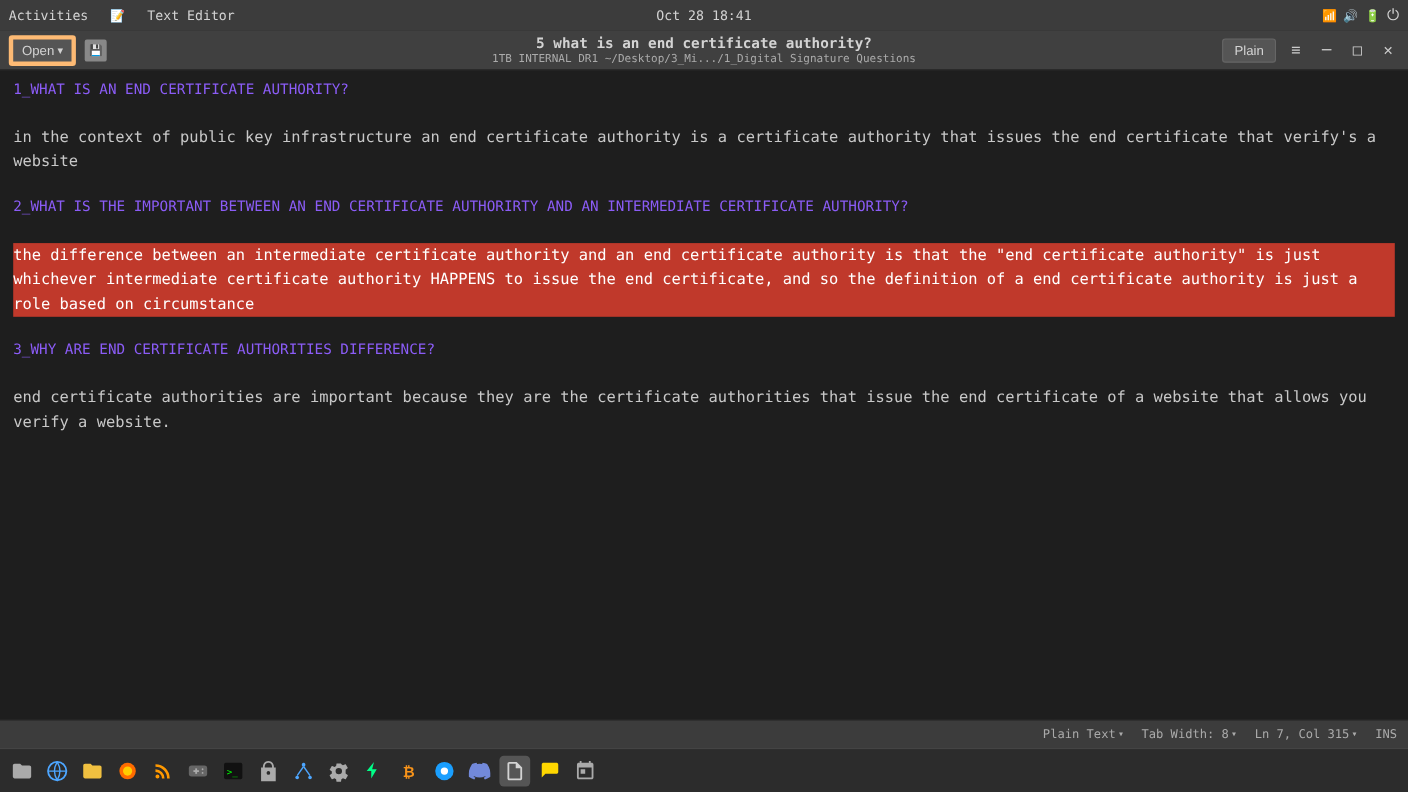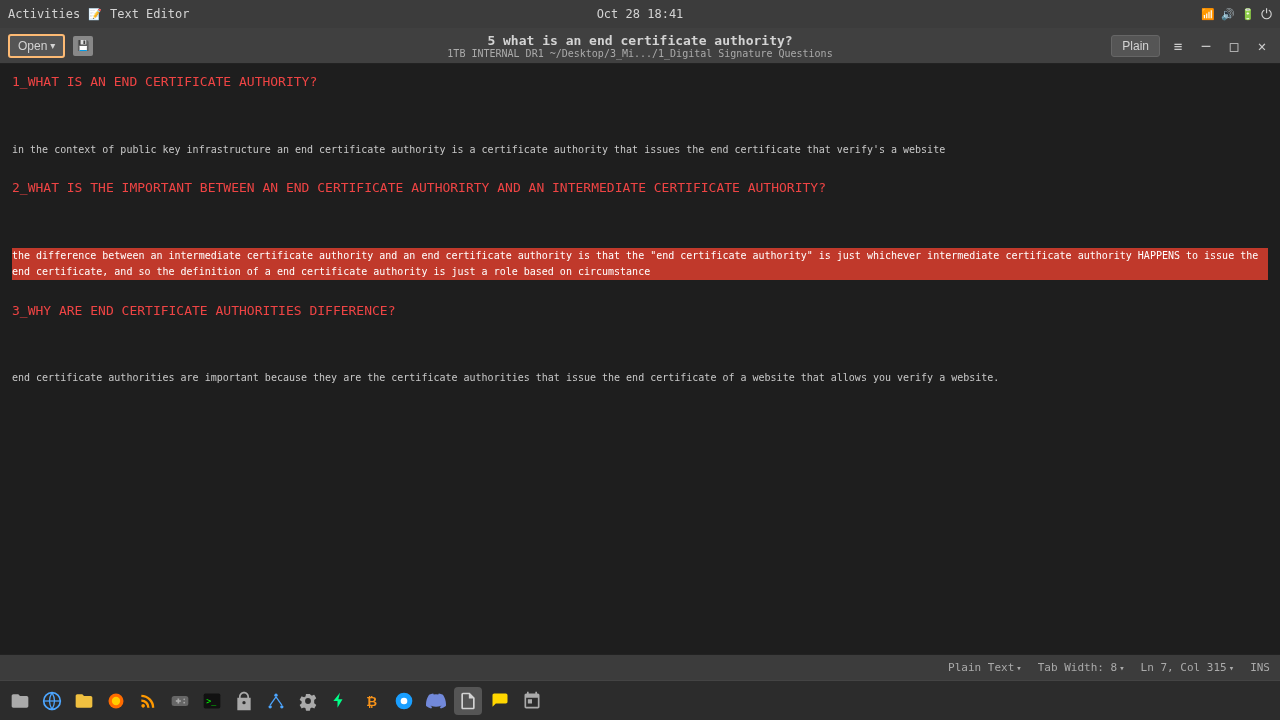--- a/index.html
+++ b/index.html
@@ -21,21 +21,21 @@
       display: flex;
       align-items: center;
       justify-content: space-between;
       padding: 0 8px;
       font-size: 12px;
       color: #d3d3d3;
     }
     #system-bar-left {
       display: flex;
       align-items: center;
-      gap: 8px;
+      gap: 20px;
     }
     #system-bar-center {
       position: absolute;
       left: 50%;
       transform: translateX(-50%);
       font-size: 12px;
     }
     #system-bar-right {
       display: flex;
       align-items: center;
@@ -65,21 +65,21 @@
       font-weight: bold;
       font-size: 13px;
       text-align: center;
     }
     #app-bar-title div:last-child {
       font-size: 10px;
       color: #aaa;
     }
     .btn-open {
       background: #555;
-      border: 2px solid #fdba74;
+      border: 4px solid #fdba74;
       color: #d3d3d3;
       padding: 3px 8px;
       font-size: 12px;
       border-radius: 3px;
       cursor: pointer;
       display: flex;
       align-items: center;
       gap: 3px;
     }
     .btn-save {
@@ -124,27 +124,26 @@
       line-height: 1.6;
       font-size: 13px;
       position: relative;
     }
     .doc-line {
       white-space: pre-wrap;
       word-break: break-word;
       min-height: 1.6em;
     }
     .heading-line {
-      color: #ef4444;
+      color: #8b5cf6;
       font-size: 13px;
     }
     .body-line {
       color: #c8c8c8;
-      font-size: 10px;
-      margin-top: 28px;
+      font-size: 14px;
     }
     .highlighted {
       background-color: #c0392b;
       color: #ffffff;
     }
     .empty-line { height: 1.6em; }
 
     
     #status-bar {
       background: #3c3c3c;

